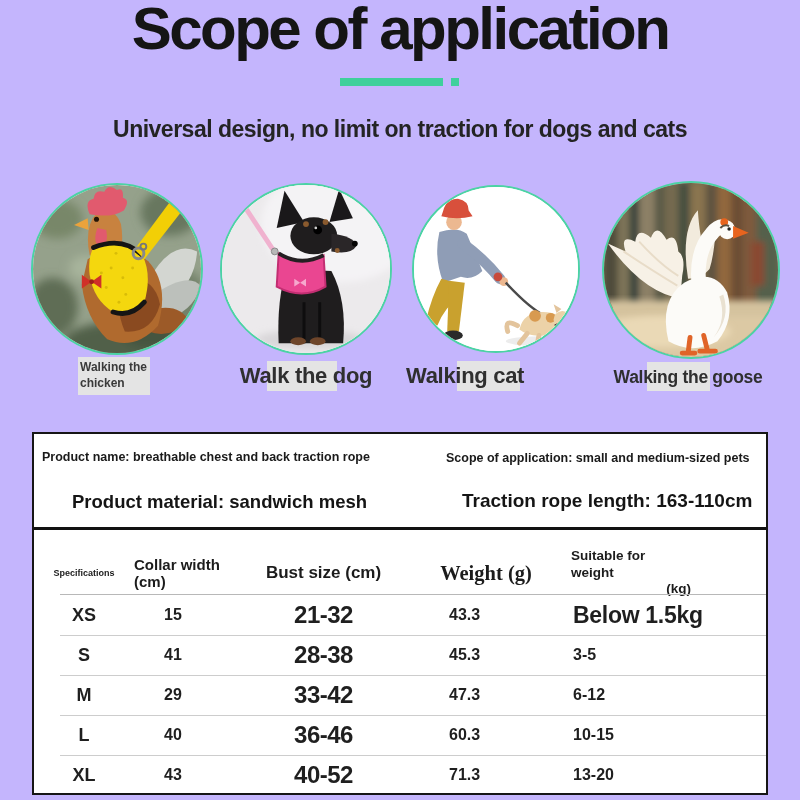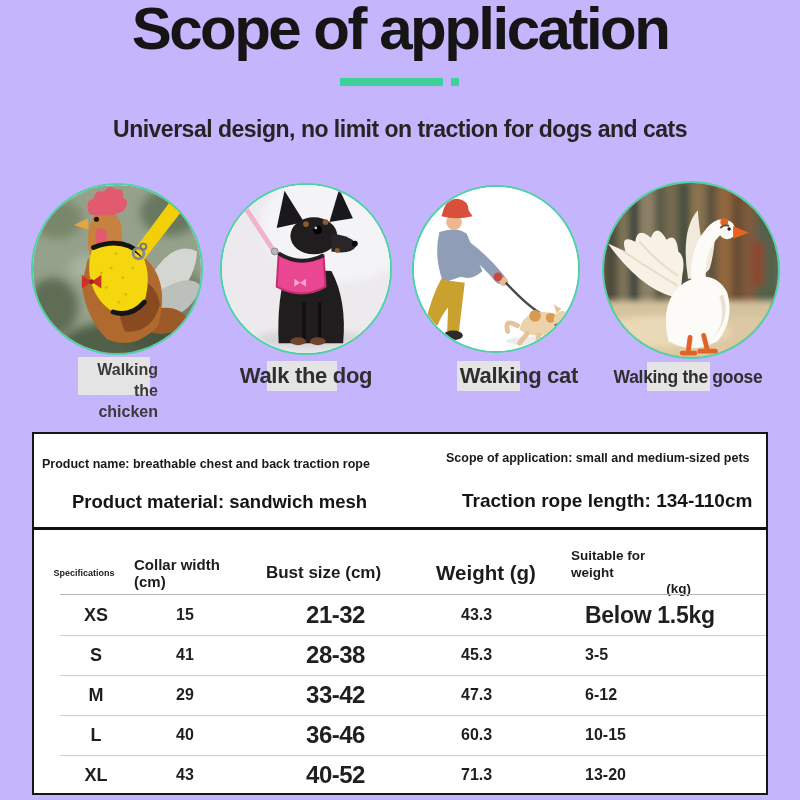--- a/index.html
+++ b/index.html
@@ -22,48 +22,48 @@
   #c4{left:602px;top:181px;width:178px;height:178px;}
   .circle svg{display:block;width:100%;height:100%;}
 
   .ghost{position:absolute;background:#e4e4e4;}
   #g1{left:78px;top:357px;width:72px;height:38px;}
   #g2{left:267px;top:361px;width:70px;height:30px;}
   #g3{left:457px;top:361px;width:63px;height:30px;}
   #g4{left:647px;top:362px;width:63px;height:29px;}
 
   .caption{position:absolute;font-weight:700;color:#2f2f2f;}
-  #cap1{left:80px;top:360px;width:78px;font-size:16px;line-height:1.3;color:#3a3a3a;text-align:right;}
+  #cap1{left:80px;top:360px;width:78px;font-size:12px;line-height:1.3;color:#3a3a3a;}
   #cap2{left:220px;top:363px;width:172px;text-align:center;font-size:22px;letter-spacing:-0.3px;}
-  #cap3{left:406px;top:363px;width:172px;text-align:right;font-size:22px;letter-spacing:-0.3px;}
+  #cap3{left:406px;top:363px;width:172px;text-align:left;font-size:22px;letter-spacing:-0.3px;}
   #cap4{left:594px;top:367px;width:188px;text-align:center;font-size:17.5px;letter-spacing:-0.3px;}
 
   .info-box{left:32px;top:432px;width:732px;height:359px;border:2px solid #161616;background:#fff;}
-  .pi-name{left:8px;top:23px;font-size:12.5px;font-weight:700;color:#1a1a1a;}
+  .pi-name{left:8px;top:16px;font-size:12.5px;font-weight:700;color:#1a1a1a;}
   .pi-scope{left:412px;top:17px;font-size:12.5px;font-weight:700;color:#1a1a1a;}
   .pi-material{left:38px;top:57px;font-size:18.5px;font-weight:700;color:#151515;}
   .pi-rope{left:428px;top:56px;font-size:19px;font-weight:700;color:#151515;}
   .divider{left:0;top:93px;width:732px;height:3px;background:#111;}
 
   .thead{left:0;top:118px;width:732px;height:42px;display:flex;}
   .th{display:flex;align-items:center;justify-content:center;font-weight:700;color:#1c1c1c;
       box-sizing:border-box;}
   .w1{width:100px}.w2{width:112px}.w3{width:155px}.w4{width:170px}.w5{width:195px}
   .th1{font-size:9px;}
   .th2{font-size:15px;}
   .th3{font-size:17px;}
-  .th4{font-size:20.5px;}
+  .th4{font-size:20.5px;font-family:Liberation Serif, serif;}
   .th5{flex-direction:column;align-items:flex-start;justify-content:center;font-size:13.5px;
        line-height:1.25;}
   .th5 .l1{width:120px;text-align:left;}
   .th5 .l2{width:120px;text-align:right;}
   .thin-line{left:26px;top:160px;width:706px;height:1px;background:#b8b8b8;}
   .sep{left:26px;width:706px;height:1px;background:#cdcdcd;}
 
-  .trow{left:0;width:732px;height:40px;display:flex;position:absolute;padding-left:12px;}
+  .trow{left:0;width:732px;height:40px;display:flex;position:absolute;}
   .td{display:flex;align-items:center;justify-content:center;color:#1f1f1f;box-sizing:border-box;}
   .td-size{font-size:18px;font-weight:700;}
   .td-collar{justify-content:flex-start;padding-left:30px;font-size:16px;font-weight:700;}
   .td-bust{font-size:24px;font-weight:700;letter-spacing:-0.5px;}
   .td-weight{justify-content:flex-start;padding-left:48px;font-size:16px;font-weight:700;}
   .td-suit{justify-content:flex-start;padding-left:2px;font-size:16px;font-weight:700;}
   .trow.first .td-suit{font-size:23px;letter-spacing:-0.3px;}
 </style>
 </head>
 <body>
@@ -237,21 +237,21 @@
 
   <div class="caption" id="cap1">Walking the chicken</div>
   <div class="caption" id="cap2">Walk the dog</div>
   <div class="caption" id="cap3">Walking cat</div>
   <div class="caption" id="cap4">Walking the goose</div>
 
   <div class="abs info-box">
     <div class="abs pi-name">Product name: breathable chest and back traction rope</div>
     <div class="abs pi-scope">Scope of application: small and medium-sized pets</div>
     <div class="abs pi-material">Product material: sandwich mesh</div>
-    <div class="abs pi-rope">Traction rope length: 134-110cm</div>
+    <div class="abs pi-rope">Traction rope length: 163-110cm</div>
     <div class="abs divider"></div>
 
     <div class="abs thead">
       <div class="th th1 w1">Specifications</div>
       <div class="th th2 w2">Collar width (cm)</div>
       <div class="th th3 w3">Bust size (cm)</div>
       <div class="th th4 w4">Weight (g)</div>
       <div class="th th5 w5">
         <span class="l1">Suitable for weight</span>
         <span class="l2">(kg)</span>

